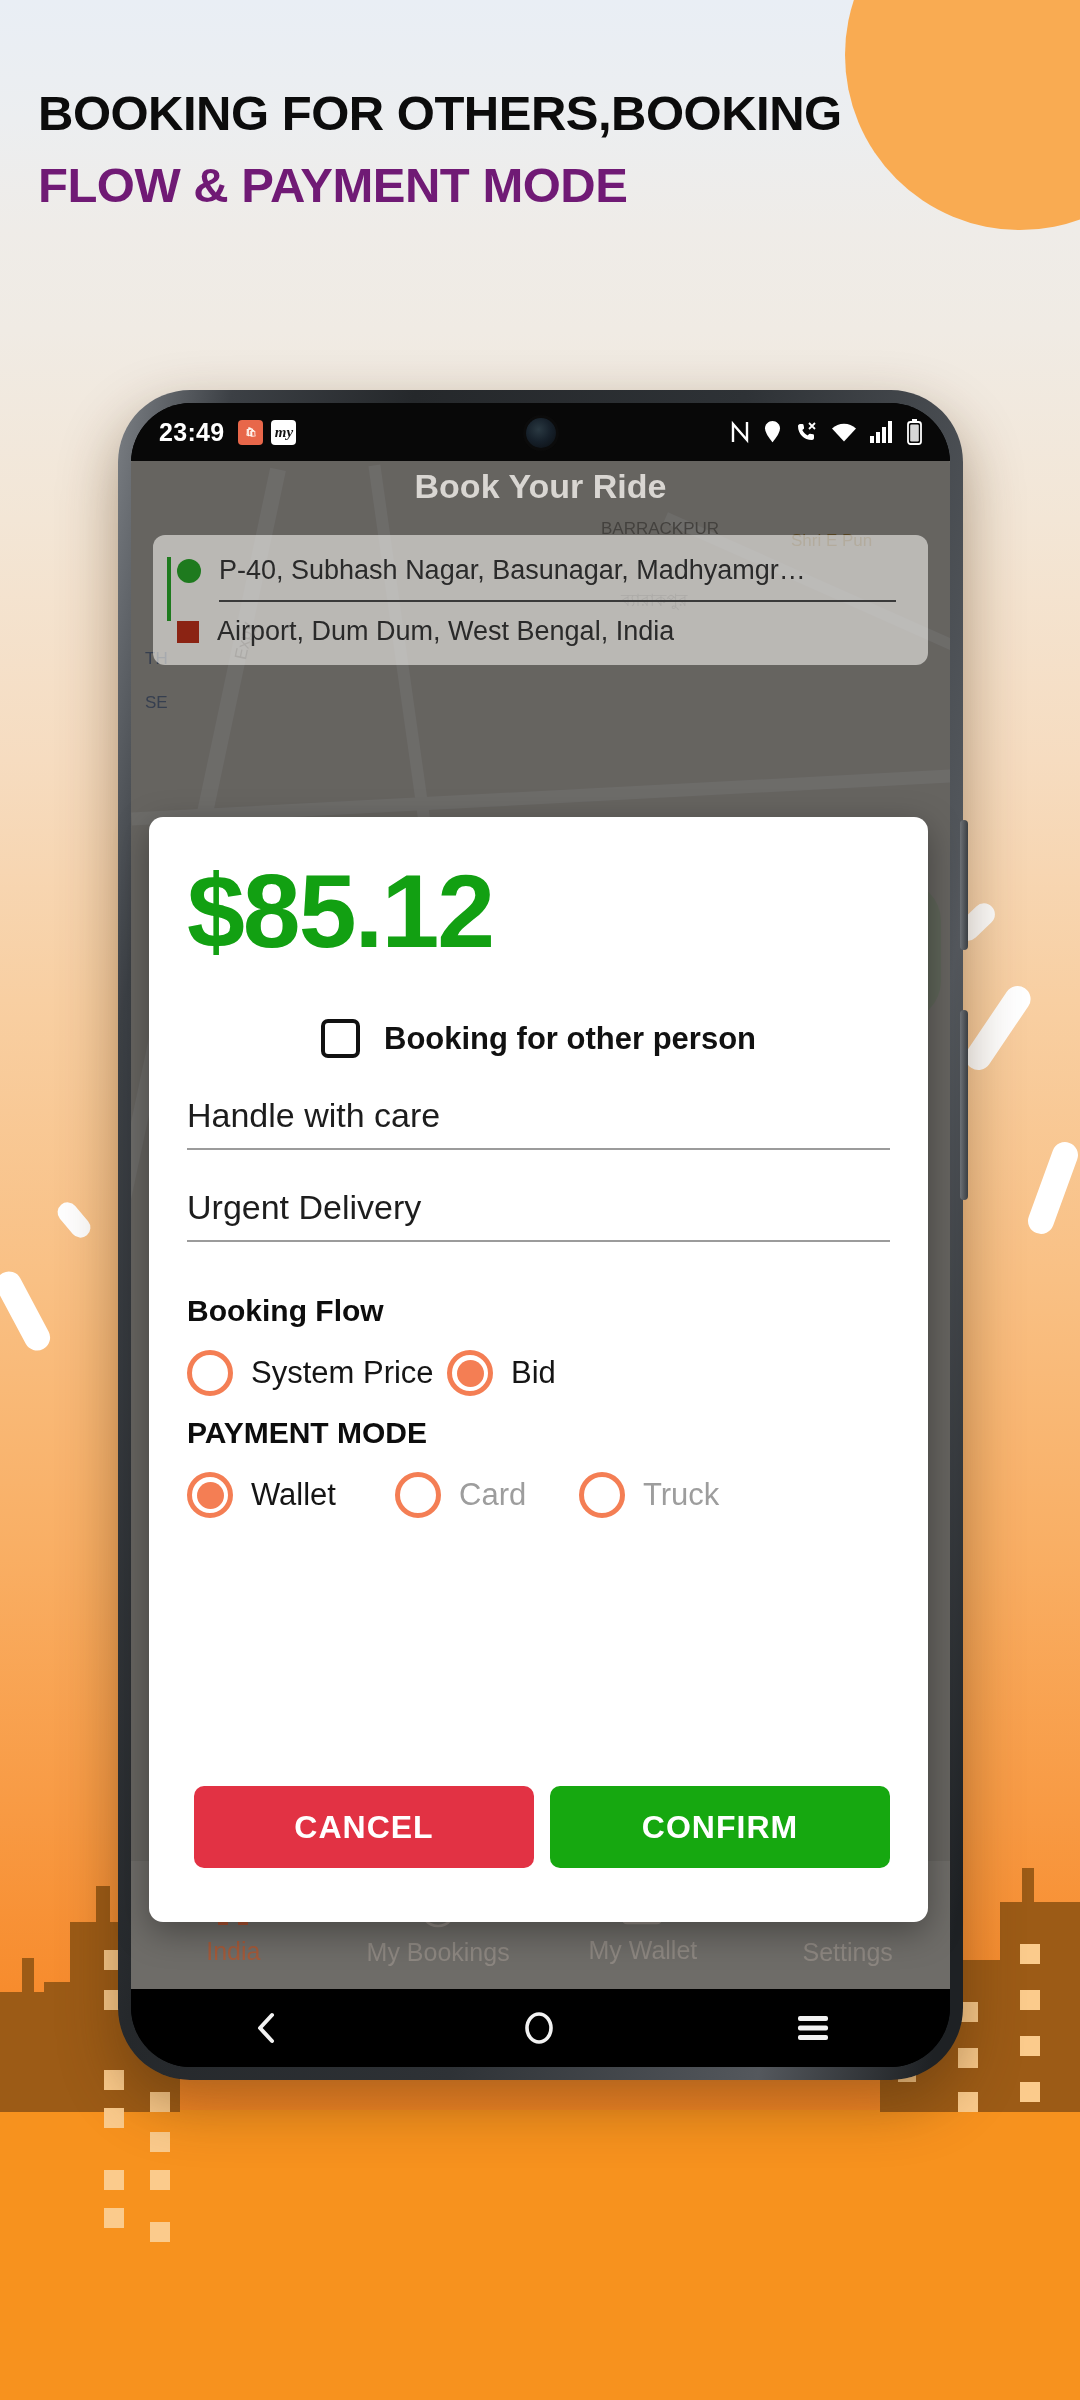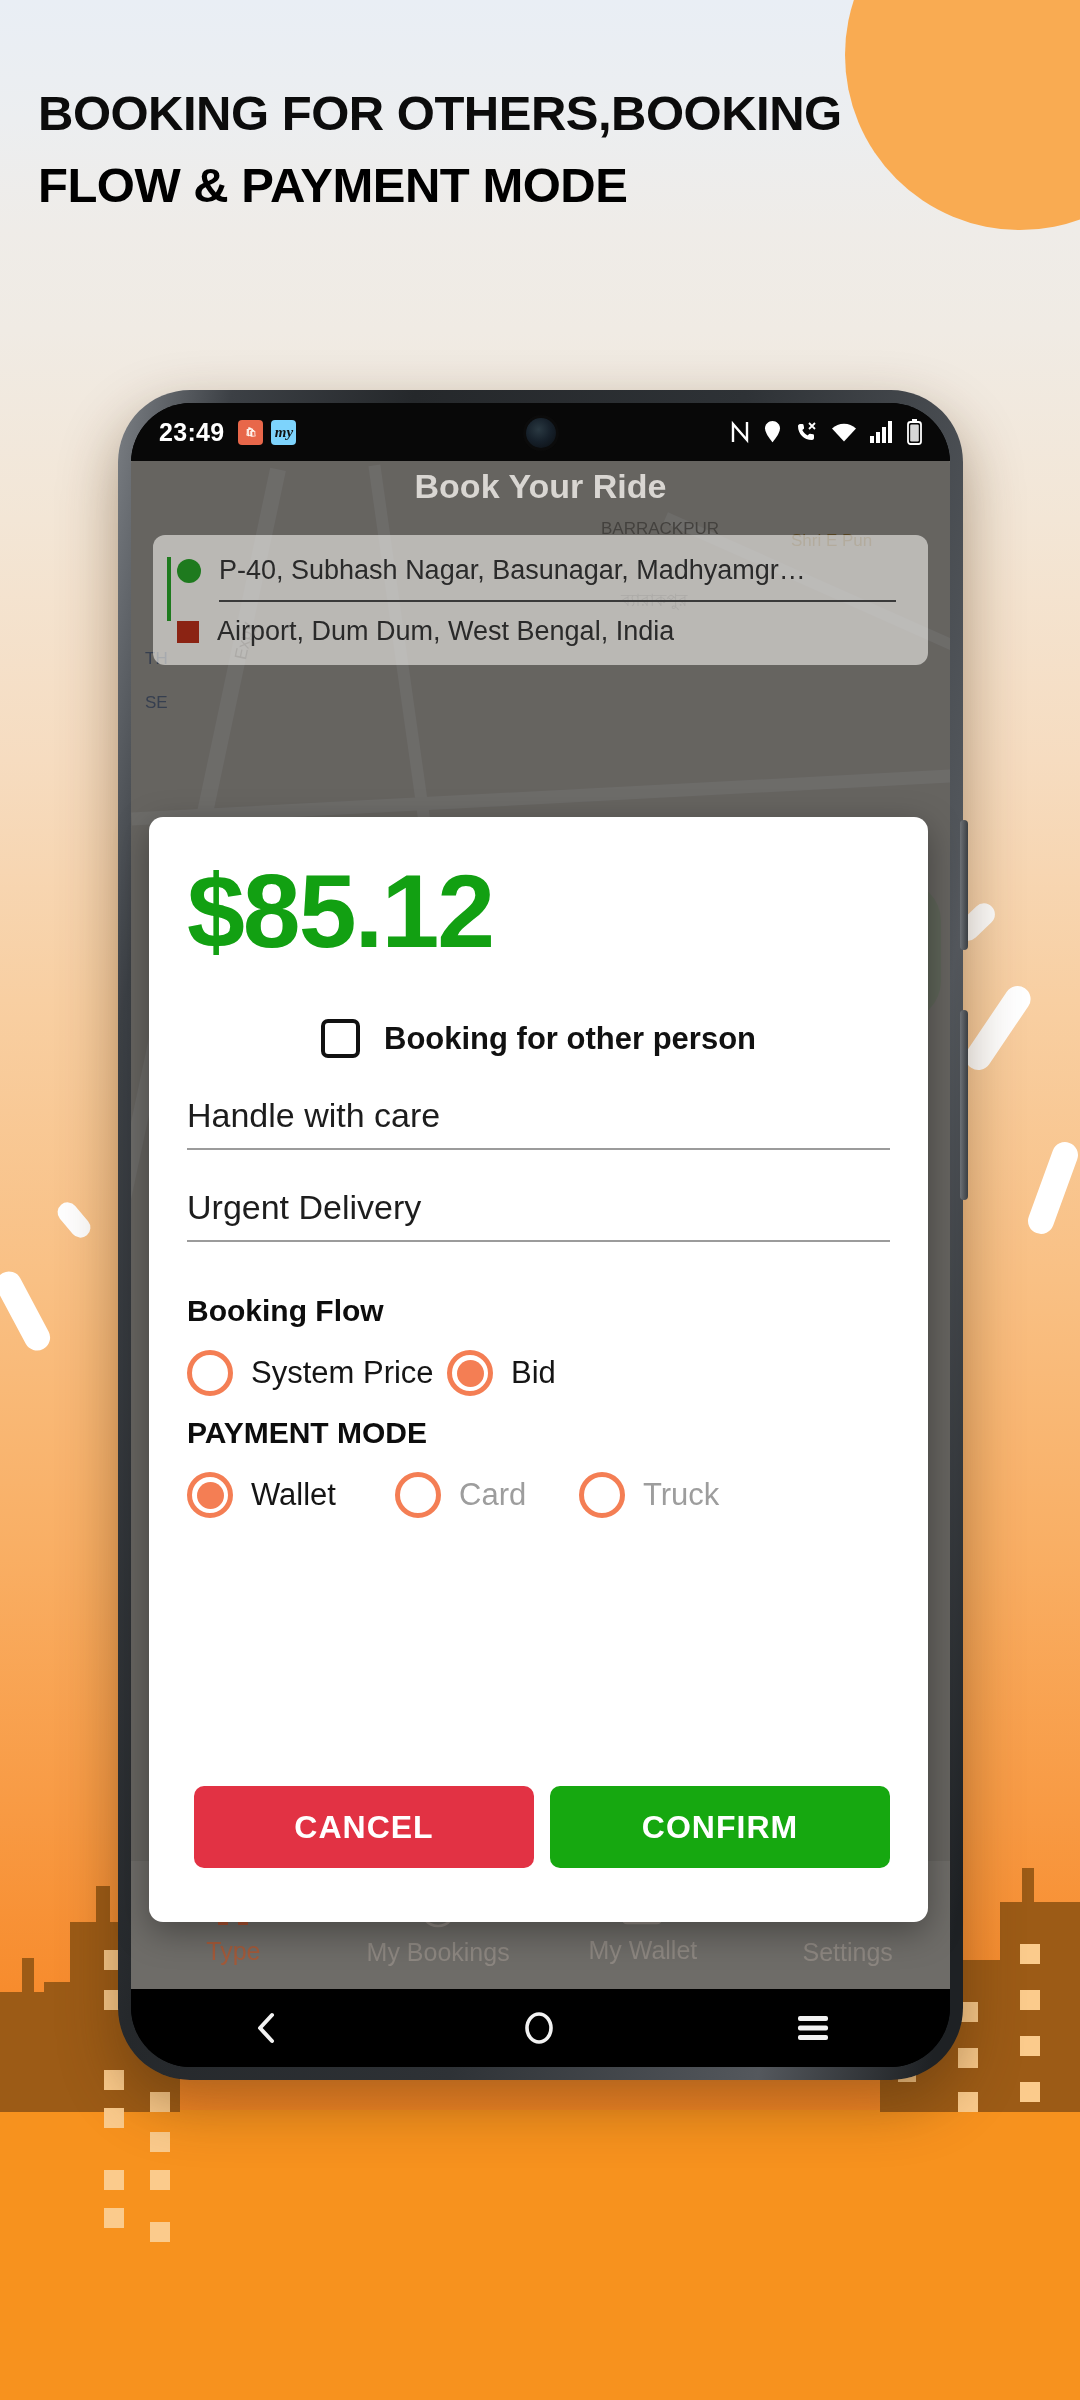--- a/index.html
+++ b/index.html
@@ -30,21 +30,21 @@
   
   .dash { position:absolute; background:#ffffff; border-radius:40px; }
 
   
   .heading { position:absolute; left:38px; top:88px; width:900px; }
   .heading .line1 {
     font-size:49px; font-weight:bold; color:#0c0c0c;
     letter-spacing:-0.5px; line-height:1.06; white-space:nowrap;
   }
   .heading .line2 {
-    font-size:49px; font-weight:bold; color:#000000;
+    font-size:49px; font-weight:bold; color:#701a75;
     letter-spacing:-0.5px; line-height:1.06; margin-top:20px; white-space:nowrap;
   }
 
   
   .phone {
     position:absolute; left:118px; top:390px;
     width:845px; height:1690px;
     border-radius:72px;
     background:linear-gradient(100deg,#7b7f84 0%,#3c4045 10%,#25282b 26%,#2e3236 55%,#54585d 82%,#1e2124 97%);
     padding:13px;
@@ -66,21 +66,21 @@
     padding:0 28px; z-index:6;
   }
   .sb-time { color:#fff; font-size:25px; font-weight:600; letter-spacing:.3px; }
   .sb-appicons { display:flex; align-items:center; gap:8px; margin-left:14px; }
   .sb-app {
     width:25px; height:25px; border-radius:4px;
     display:flex; align-items:center; justify-content:center;
     font-size:11px; font-weight:bold; overflow:hidden;
   }
   .sb-app.a1 { background:#e8674a; color:#fff6f0; font-size:9px; }
-  .sb-app.a2 { background:#7dd3fc; color:#111; font-style:italic; font-size:15px; font-family:"Liberation Serif",serif; }
+  .sb-app.a2 { background:#ffffff; color:#111; font-style:italic; font-size:15px; font-family:"Liberation Serif",serif; }
   .sb-right { margin-left:auto; display:flex; align-items:center; gap:13px; }
   .sb-right svg { display:block; }
   .camera {
     position:absolute; left:50%; top:15px; transform:translateX(-50%);
     width:30px; height:30px; border-radius:50%;
     background:radial-gradient(circle at 42% 38%,#2a3942 0%,#16202a 48%,#0a0d10 100%);
     box-shadow:0 0 0 3px #0b0b0b; z-index:7;
   }
 
   
@@ -350,21 +350,21 @@
       <div class="book-row">
         <div class="btn-later">BOOK LATER</div>
         <div class="btn-now">BOOK NOW</div>
       </div>
 
       <div class="tabbar">
         <div class="tab active">
           <svg width="46" height="42" viewBox="0 0 46 42">
             <path d="M23 3 L44 22 L38 22 L38 40 L28 40 L28 27 L18 27 L18 40 L8 40 L8 22 L2 22 Z" fill="#a8502f"></path>
           </svg>
-          <div class="tlabel">Type</div>
+          <div class="tlabel">India</div>
         </div>
         <div class="tab">
           <svg width="44" height="44" viewBox="0 0 44 44">
             <ellipse cx="22" cy="22" rx="18" ry="20" stroke="#8d8781" stroke-width="2.6" fill="none"></ellipse>
             <circle cx="14" cy="14" r="2" fill="#8d8781"></circle>
               <rect x="19" y="12.6" width="13" height="2.8" fill="#8d8781"></rect>
             <circle cx="14" cy="22" r="2" fill="#8d8781"></circle>
               <rect x="19" y="20.6" width="13" height="2.8" fill="#8d8781"></rect>
             <circle cx="14" cy="30" r="2" fill="#8d8781"></circle>
               <rect x="19" y="28.6" width="13" height="2.8" fill="#8d8781"></rect>

